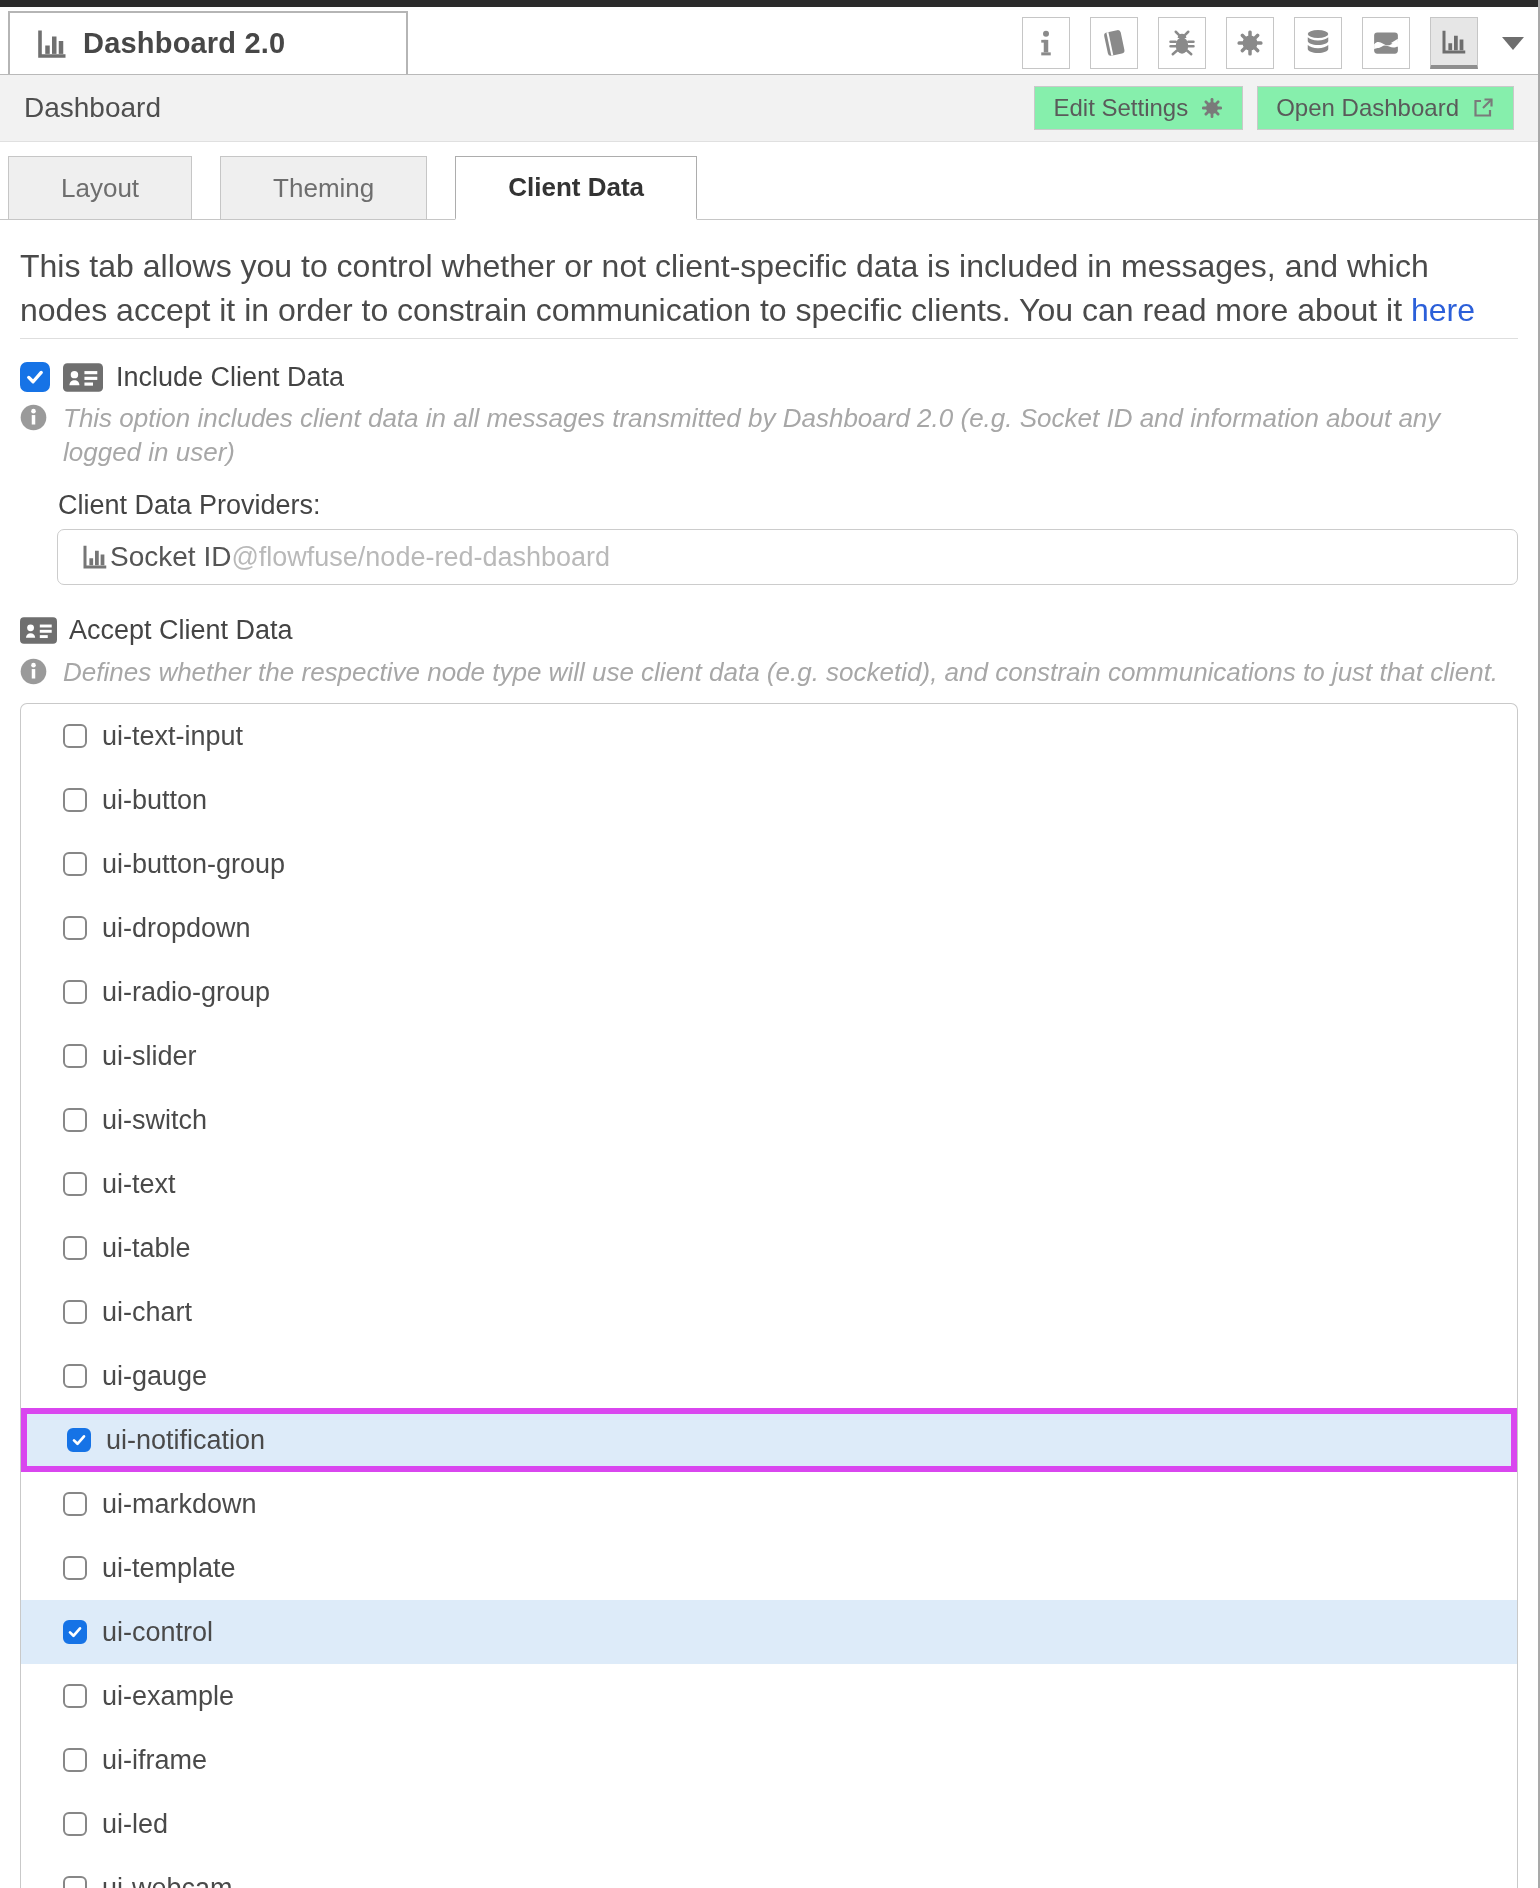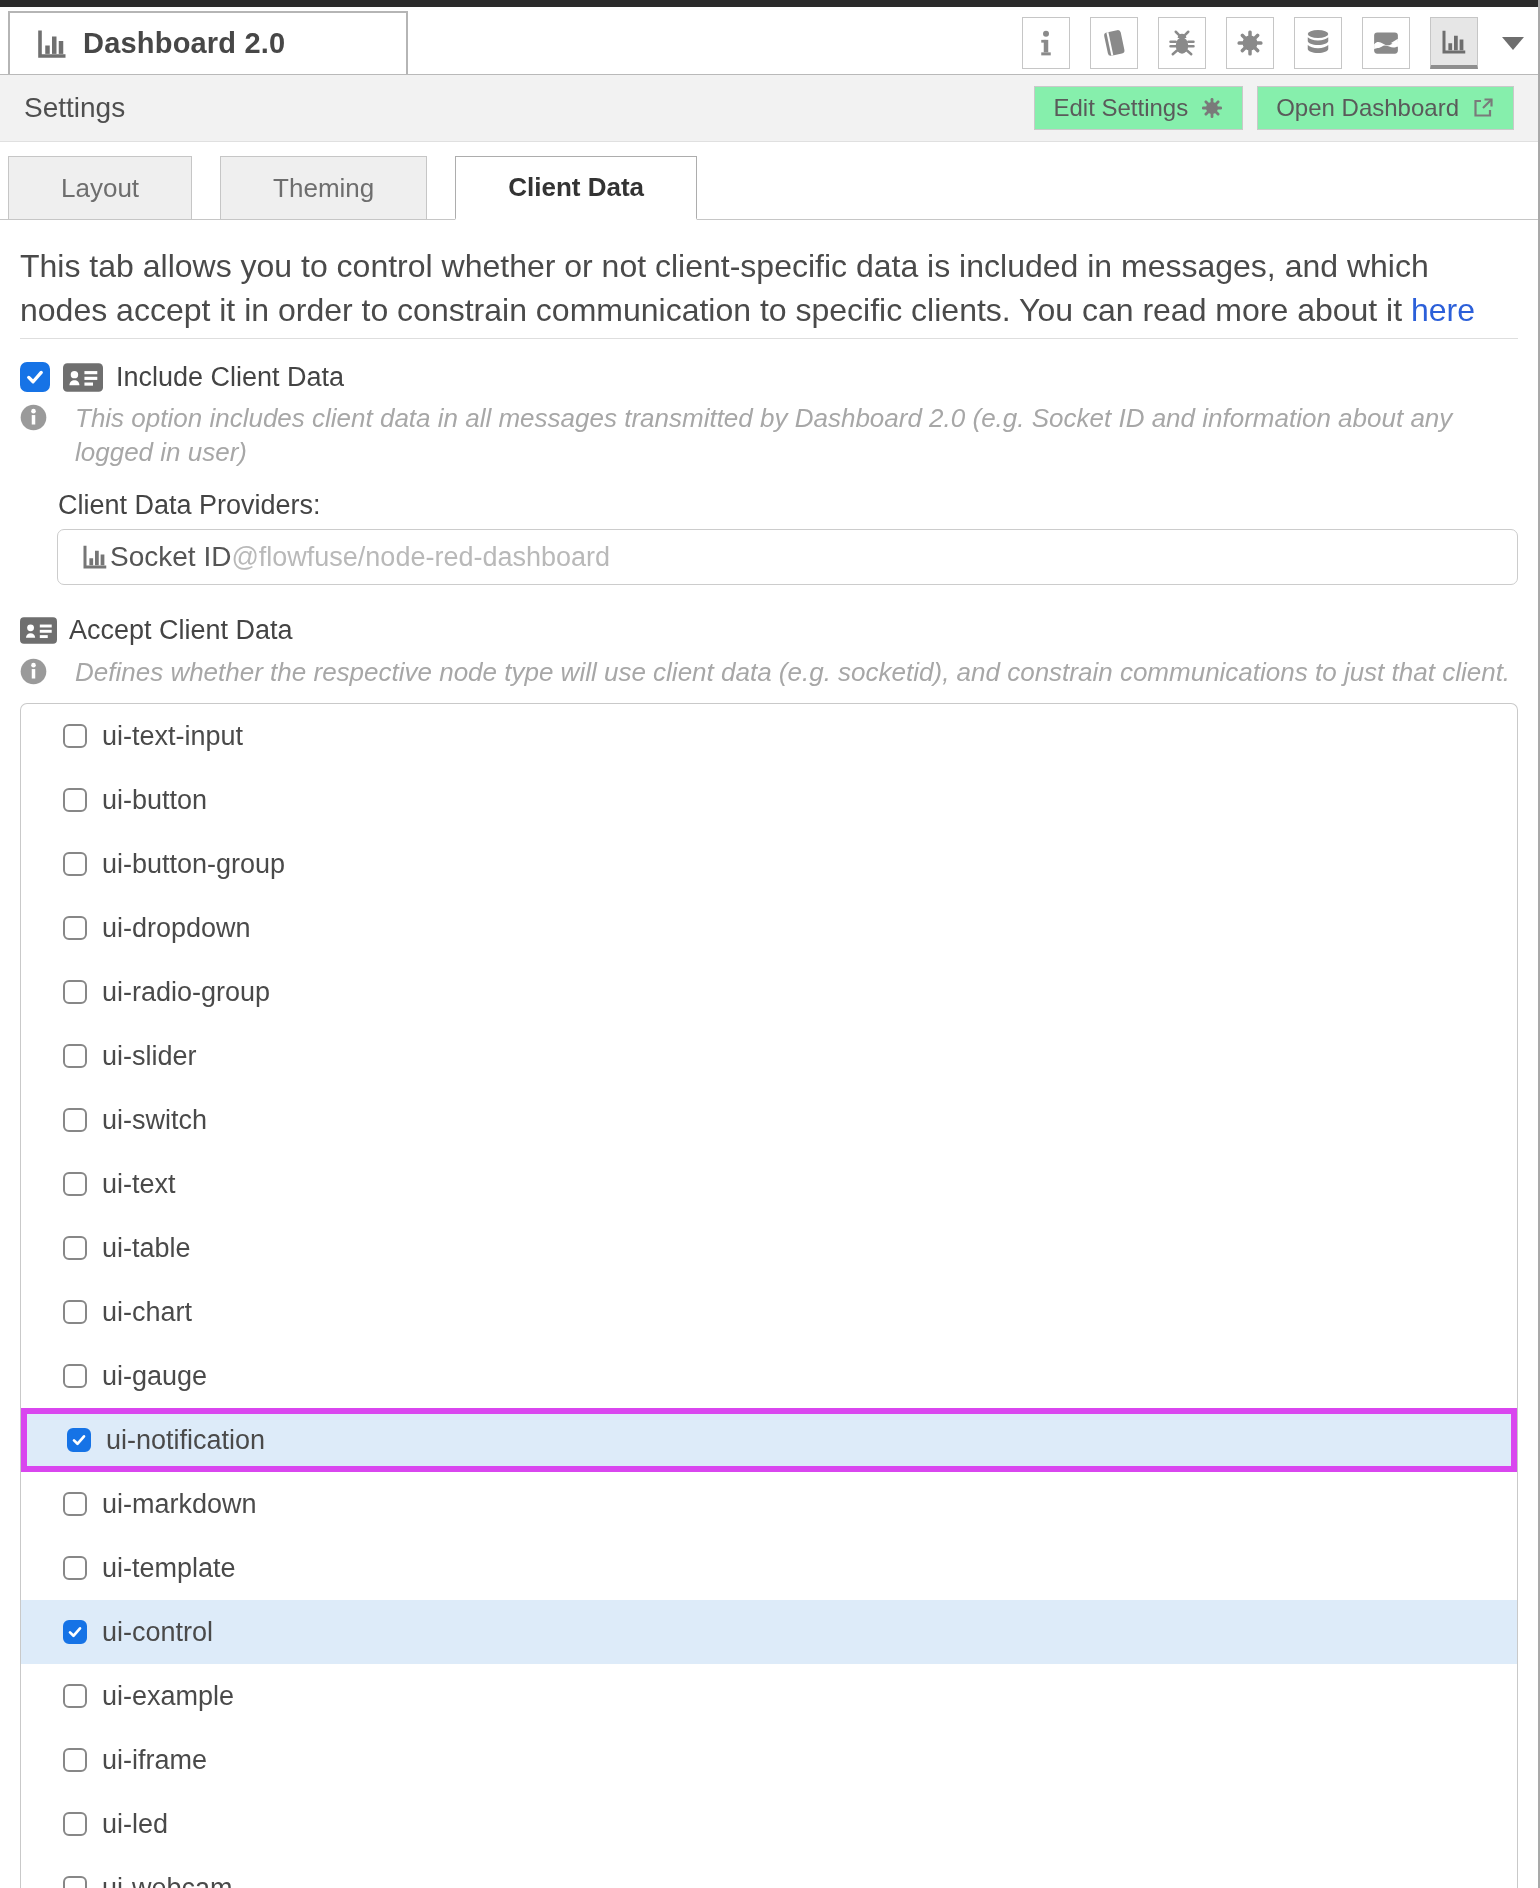--- a/index.html
+++ b/index.html
@@ -66,21 +66,21 @@
     display:flex;align-items:center;justify-content:center;box-sizing:border-box;flex:none;cursor:pointer;
   }
   .cb.big{width:30px;height:30px;border-radius:7px;}
   .cb svg{display:none;width:16px;height:16px;}
   .cb.big svg{width:20px;height:20px;}
   .cb.checked{background:#1673e6;border-color:#1673e6;}
   .cb.checked svg{display:block;}
   .idcard{width:40px;height:29px;color:#6f6f6f;flex:none;}
   .idcard.sm{width:37px;height:27px;}
   .strong-label{font-size:27px;color:#444;}
-  .info-line{margin-top:8px;display:flex;align-items:flex-start;gap:28px;font-size:26px;line-height:34px;}
+  .info-line{margin-top:8px;display:flex;align-items:flex-start;gap:16px;font-size:26px;line-height:34px;}
   .info-line .txt{font-style:italic;color:#a7a7a7;}
   .info-ic{width:27px;height:27px;color:#9a9a9a;flex:none;margin-top:3px;}
   .providers-label{margin:20px 0 0 38px;font-size:27px;color:#444;height:32px;display:flex;align-items:center;}
   .socket-box{
     margin:8px 0 0 37px;height:56px;border:1px solid #cccccc;border-radius:7px;background:#fff;
     display:flex;align-items:center;gap:0;padding:0 22px;box-sizing:border-box;
   }
   .socket-box .sicon{width:30px;height:30px;color:#767676;flex:none;}
   .socket-name{font-size:28px;color:#555;}
   .socket-pkg{font-size:27px;color:#b9b9b9;}
@@ -198,21 +198,21 @@
       <div class="tool-btn active">
         <svg viewBox="0 0 24 24">
             <use href="#ic-chart"></use>
           </svg>
       </div>
       <div class="caret-down"></div>
     </div>
   </div>
 
   <div class="header-band">
-    <div class="header-title">Settings</div>
+    <div class="header-title">Dashboard</div>
     <div class="header-buttons">
       <button class="hbtn">
         <span>Edit Settings</span>
         <svg viewBox="0 0 24 24">
             <use href="#ic-gear"></use>
           </svg>
       </button>
       <button class="hbtn">
         <span>Open Dashboard</span>
         <svg viewBox="0 0 24 24">

